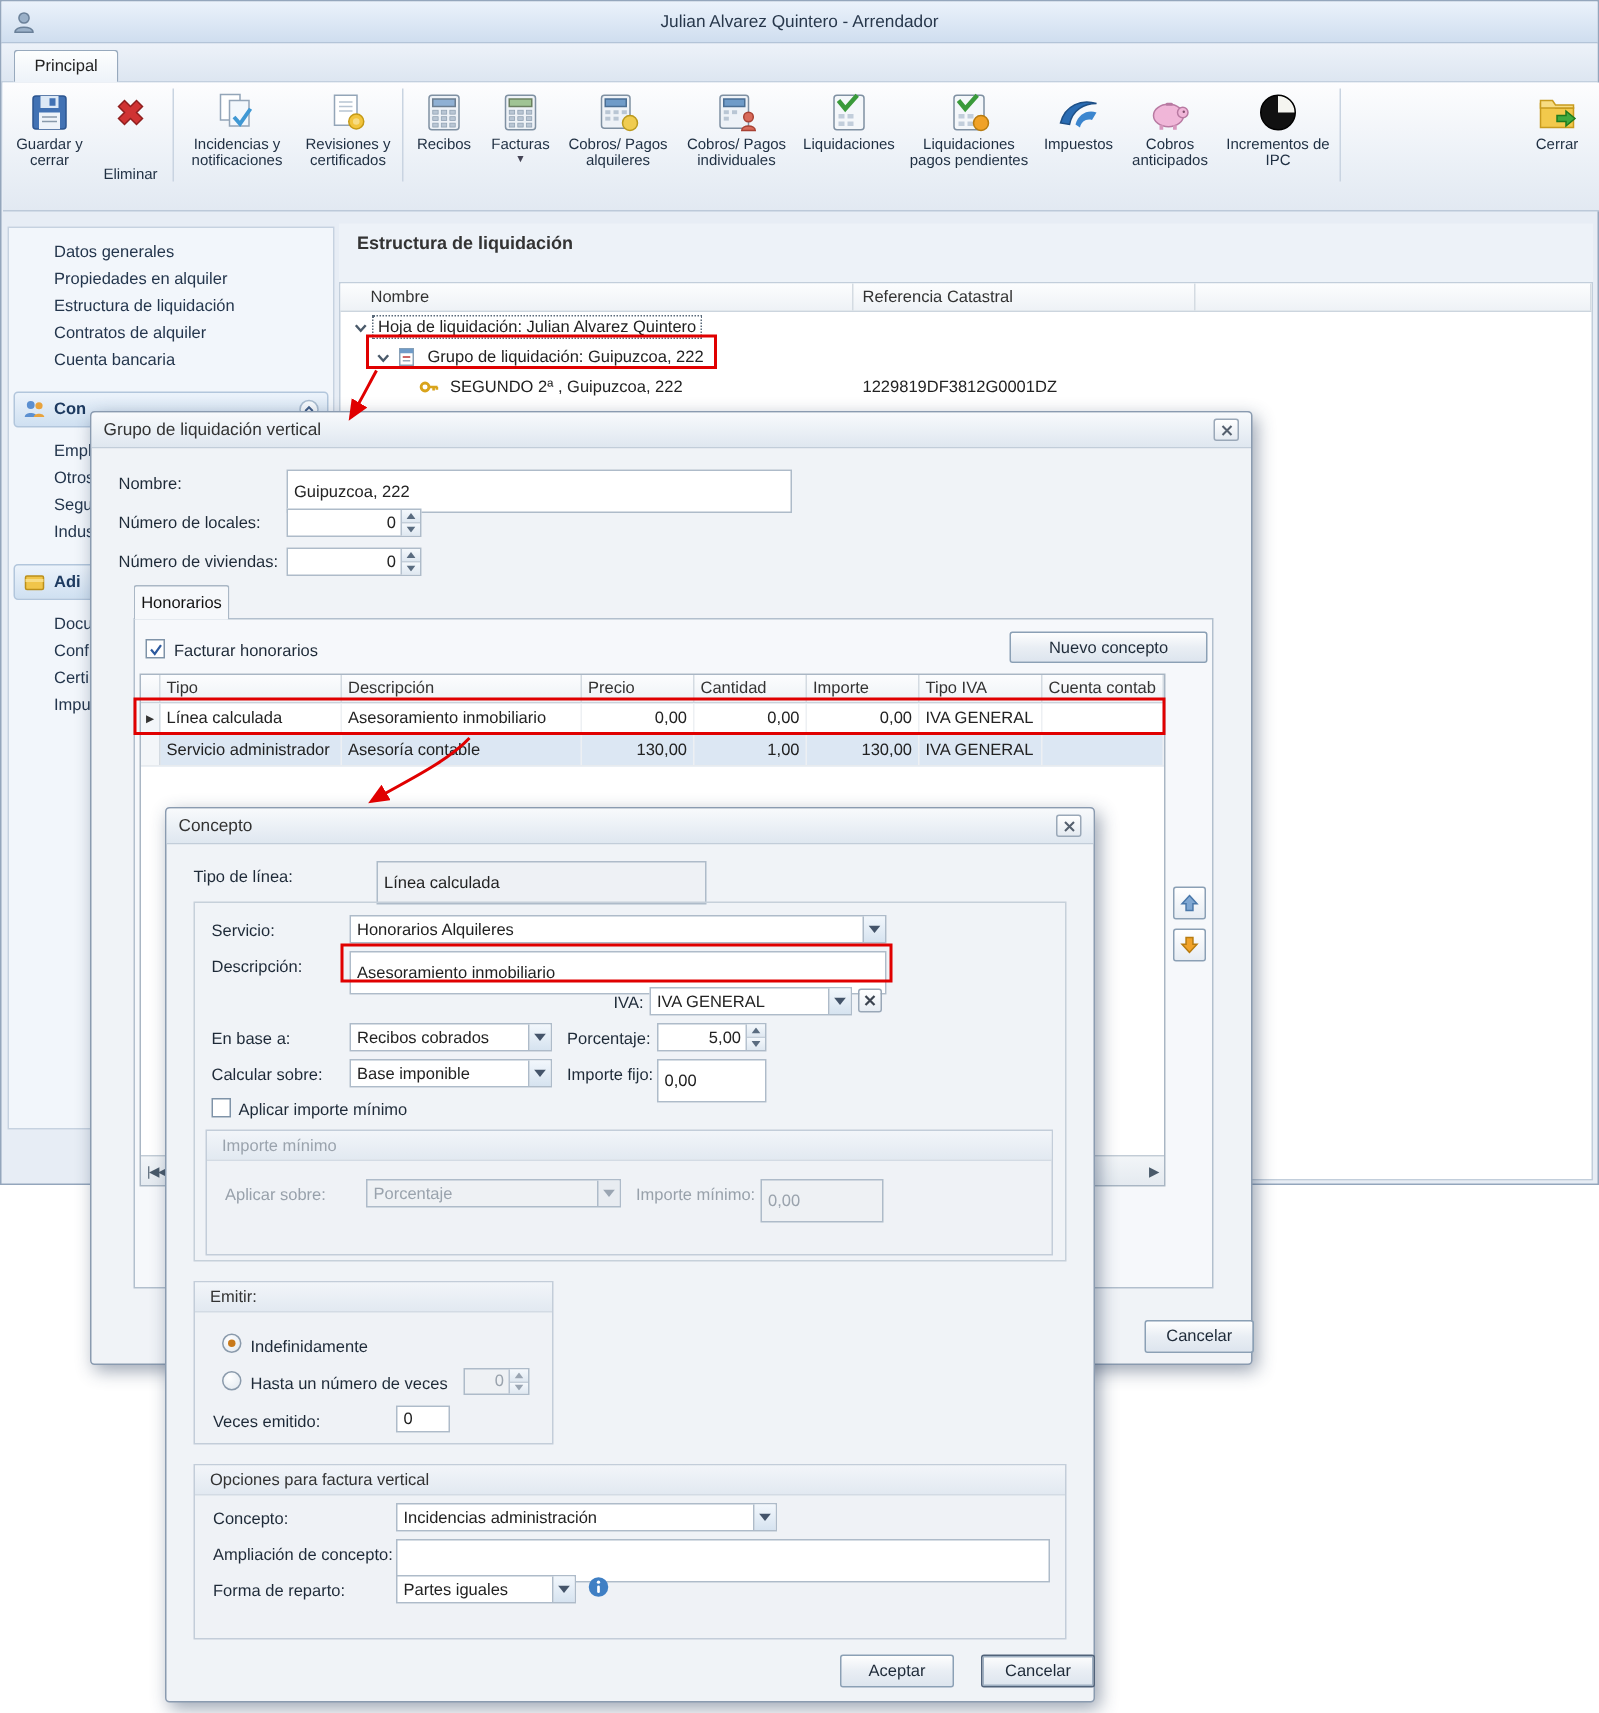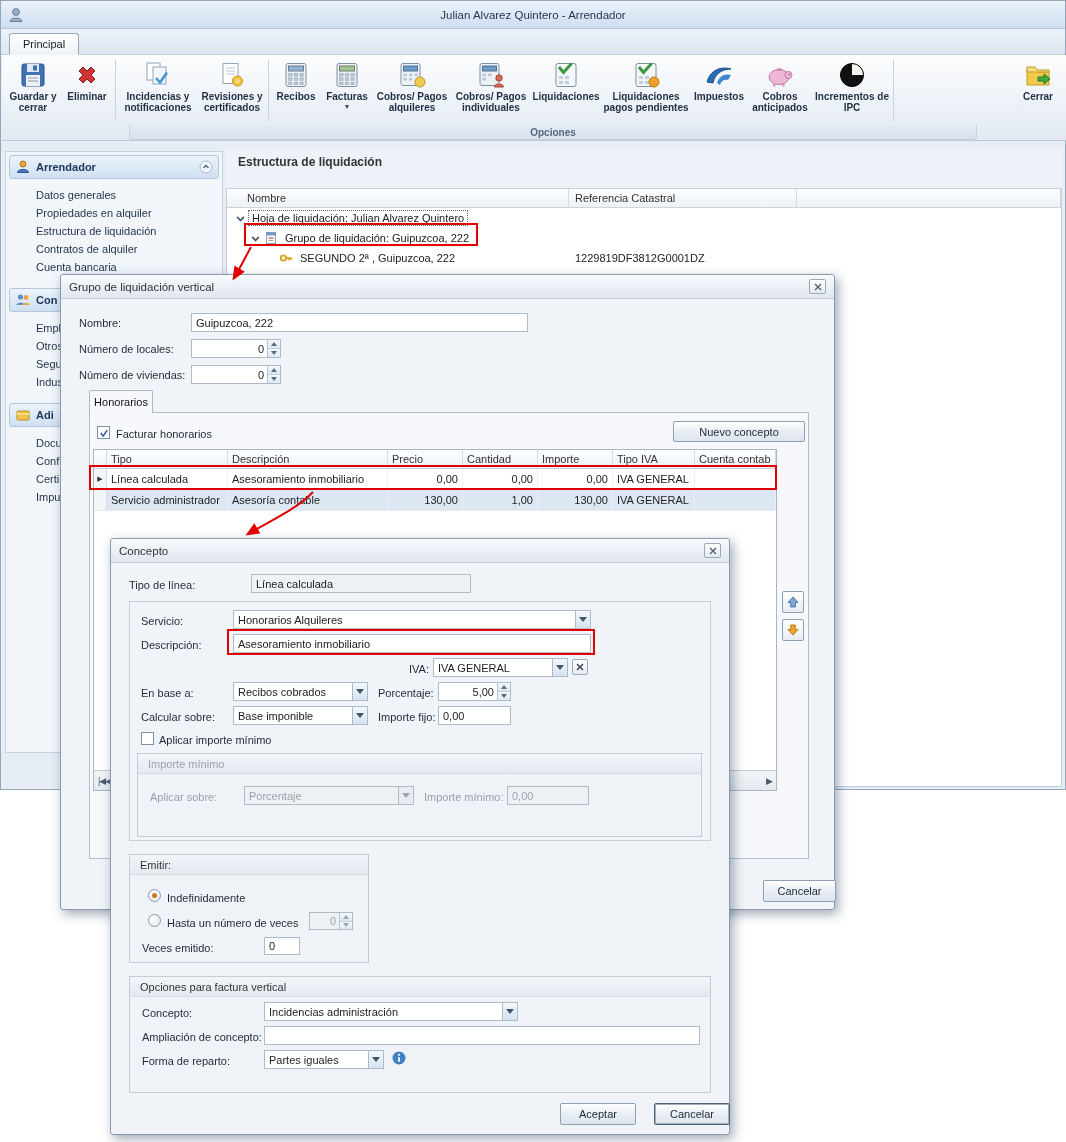--- a/index.html
+++ b/index.html
@@ -9,21 +9,21 @@
 
   
   .main-window{position:absolute;left:0;top:0;width:1066px;height:790px;background:#e7edf5;border:1px solid #94a6bc;}
   .titlebar{height:28px;background:linear-gradient(#ebf2fb,#cfdeef);border-bottom:1px solid #b3c4d8;display:flex;align-items:center;justify-content:center;position:relative;font-size:11.5px;color:#28384c;}
   .app-icon{position:absolute;left:6px;top:5px;width:18px;height:18px;}
   .app-icon svg{width:100%;height:100%;display:block;}
   .tabstrip{height:26px;background:linear-gradient(#edf2f9,#dde6f1);position:relative;border-bottom:1px solid #c2cfde;}
   .tab-principal{position:absolute;left:8px;bottom:-1px;height:22px;padding:0 13px;line-height:21px;background:linear-gradient(#fdfefe,#eef3f9);border:1px solid #97a9bd;border-bottom:1px solid #eef3f9;border-radius:3px 3px 0 0;}
 
   
-  .ribbon{position:absolute;left:1px;top:54px;width:1064px;height:86px;background:linear-gradient(#fdfdfe,#ecf1f7 60%,#e2e9f2);border-bottom:1px solid #bcc9d9;font-weight:bold;}
+  .ribbon{position:absolute;left:1px;top:54px;width:1064px;height:86px;background:linear-gradient(#fdfdfe,#ecf1f7 60%,#e2e9f2);border-bottom:1px solid #bcc9d9;}
   .ribbon-buttons{display:flex;align-items:flex-start;height:70px;padding:2px 3px;}
   .ribbon-btn{height:66px;display:flex;flex-direction:column;align-items:center;text-align:center;font-size:10px;line-height:1.12;color:#1f2f42;padding-top:2px;flex:none;border:1px solid transparent;border-radius:2px;}
   .ribbon-btn .ic{width:30px;height:30px;margin-bottom:1px;flex:none;}
   .ic svg,.sic svg,.tic svg,.chev svg{width:100%;height:100%;display:block;}
   .rlbl{white-space:normal;}
   .ddv{font-size:7px;color:#445;margin-top:1px;}
   .ribbon-sep{width:1px;height:62px;background:#c9d4e1;margin:2px 2px 0;flex:none;}
   .ribbon-band{position:absolute;left:127px;top:70px;width:848px;height:15px;display:flex;align-items:center;justify-content:center;font-size:10px;color:#56677c;background:linear-gradient(#e3eaf2,#d8e1ec);border:1px solid #c6d2df;border-top:none;border-radius:0 0 3px 3px;}
 
   
@@ -50,21 +50,21 @@
   .chev{width:11px;height:11px;margin-right:3px;flex:none;}
   .tic{width:14px;height:14px;margin-right:4px;flex:none;}
 
   
   .dlg{position:absolute;background:#f0f3f7;border:1px solid #8a9bb0;border-radius:3px;box-shadow:3px 4px 12px rgba(40,60,90,.45);}
   .dlg-title{height:24px;background:linear-gradient(#f8fafc,#dfe7f0);border-bottom:1px solid #c2cdd9;border-radius:3px 3px 0 0;display:flex;align-items:center;padding:0 8px;font-size:11.5px;color:#333;}
   .dlg-close{margin-left:auto;width:17px;height:15px;border: 1px solid #9aa8b8;border-radius:2px;background:linear-gradient(#fff,#e4eaf1);display:flex;align-items:center;justify-content:center;}
   .lbl{position:absolute;height:14px;line-height:14px;font-size:11px;color:#1e2a38;white-space:nowrap;}
   .lbl.gray{color:#98a1ab;}
   .lbl.r{text-align:right;}
-  .inp{position:absolute;height:19px;background:#fff;border:1px solid #aebbc9;display:flex;font-size:11px;}
+  .inp{position:absolute;height:29px;background:#fff;border:1px solid #aebbc9;display:flex;font-size:11px;}
   .inp .v{flex:1;display:flex;align-items:center;padding:0 4px;overflow:hidden;white-space:nowrap;}
   .inp.gray{background:#eef1f5;}
   .inp.dis{background:#eef1f4;}
   .inp.dis .v{color:#9aa3ad;}
   .spin{position:absolute;height:19px;border:1px solid #aebbc9;background:#fff;display:flex;align-items:stretch;font-size:11px;}
   .spin .sval{flex:1;display:flex;align-items:center;justify-content:flex-end;padding:0 3px;}
   .spin .sbtns{width:13px;border-left:1px solid #b6c2cf;display:flex;flex-direction:column;}
   .spin .sb{flex:1;display:flex;align-items:center;justify-content:center;background:linear-gradient(#f4f8fc,#dfe8f1);}
   .spin .sb+.sb{border-top:1px solid #c3ced9;}
   .spin .sb svg{width:6px;height:4px;display:block;}
@@ -141,21 +141,21 @@
                 <rect x="4" y="4" width="22" height="22" rx="2" fill="#4272b4" stroke="#2c5590"></rect>
                 <rect x="9" y="4" width="12" height="8" fill="#dde9f6"></rect>
                 <rect x="15" y="5.5" width="4" height="5" fill="#4272b4"></rect>
                 <rect x="8" y="15" width="14" height="11" fill="#eef3f9"></rect>
                 <line x1="10" y1="18" x2="20" y2="18" stroke="#8899aa"></line>
                 <line x1="10" y1="21" x2="20" y2="21" stroke="#8899aa"></line>
               </svg>
             </span>
             <span class="rlbl">Guardar y cerrar</span>
           </div>
-          <div class="ribbon-btn" style="width: 52px;">
+          <div class="ribbon-btn" style="width: 52px; justify-content: space-between;">
             <span class="ic">
               <svg viewBox="0 0 30 30">
                 <path d="M7 11 L11 7 L15 11 L19 7 L23 11 L19 15 L23 19 L19 23 L15 19 L11 23 L7 19 L11 15 Z" fill="#d03333" stroke="#8f1f1f"></path>
               </svg>
             </span>
             <span class="rlbl">Eliminar</span>
           </div>
           <div class="ribbon-sep"></div>
           <div class="ribbon-btn" style="width: 80px;">
             <span class="ic">
@@ -323,40 +323,24 @@
             <span class="ic">
               <svg viewBox="0 0 30 30">
                 <path d="M4 9 h8 l2 3 h12 v13 h-22 Z" fill="#f2c94c" stroke="#c89b1e"></path>
                 <path d="M4 12 h22 v-2 h-12 l-2-3 h-8 Z" fill="#f7dc82" stroke="#c89b1e"></path>
                 <path d="M15 17 h6 v-3 l6 5 -6 5 v-3 h-6 Z" fill="#3faa3f" stroke="#1e7a1e"></path>
               </svg>
             </span>
             <span class="rlbl">Cerrar</span>
           </div>
         </div>
-      <div class="ribbon-band">Opciones</div>
     </div>
 
     <div class="sidebar">
       <div>
-          <div class="nav-hd">
-            <span class="sic">
-              <svg viewBox="0 0 16 16">
-                <circle cx="8" cy="5" r="3" fill="#e8a33d" stroke="#b87820"></circle>
-                <path d="M2.5 13.5 c0-4 11-4 11 0 Z" fill="#4a78b4" stroke="#2d5a94"></path>
-              </svg>
-            </span>
-            <span>Arrendador</span>
-            <span class="nav-hd-ch">
-              <svg viewBox="0 0 14 14">
-                <circle cx="7" cy="7" r="6" fill="#fff" opacity="0.7" stroke="#8fa5bd"></circle>
-                <path d="M4.5 8 L7 5.5 L9.5 8" stroke="#44608a" stroke-width="1.4" fill="none"></path>
-              </svg>
-            </span>
-          </div>
           <div class="nav-items">
             <div class="nav-item">Datos generales</div>
             <div class="nav-item">Propiedades en alquiler</div>
             <div class="nav-item">Estructura de liquidación</div>
             <div class="nav-item">Contratos de alquiler</div>
             <div class="nav-item">Cuenta bancaria</div>
           </div>
           <div class="nav-hd">
             <span class="sic">
               <svg viewBox="0 0 16 16">

